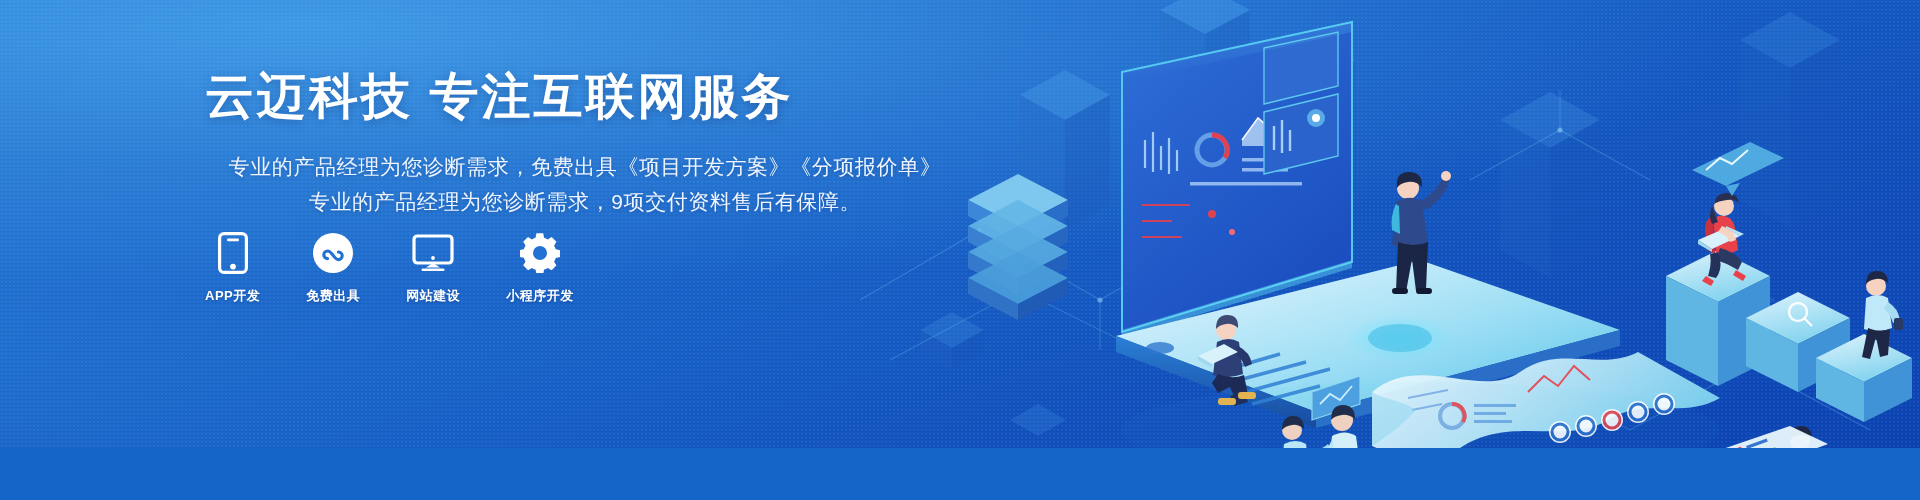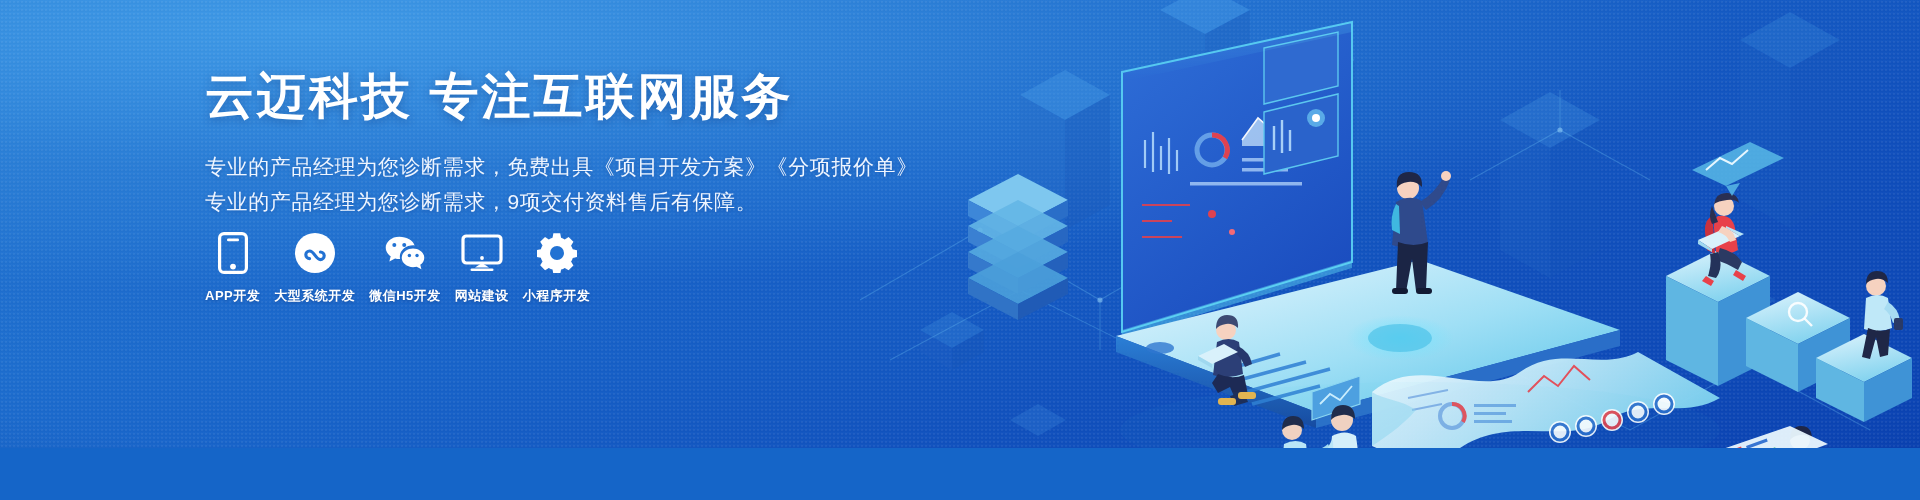--- a/index.html
+++ b/index.html
@@ -58,29 +58,29 @@
   }
   #sub {
     margin-top:25px;
     color:#eef5ff;
     font-size:21px;
     line-height:35px;
     letter-spacing:0.6px;
     white-space:nowrap;
     text-shadow:0 1px 4px rgba(0,28,90,0.25);
   }
-  .sub-line { display:block; }
+  .sub-line { display:block;text-align:center; }
 
   
   #services {
     position:absolute;
     left:205px; top:232px;
     display:flex;
     align-items:flex-start;
-    gap:14px;
+    gap:46px;
     z-index:30;
   }
   .service {
     display:flex; flex-direction:column; align-items:center;
     width:auto; min-width:42px;
     cursor:pointer;
   }
   .svc-icon {
     height:42px; width:42px;
     display:flex; align-items:center; justify-content:center;
@@ -500,36 +500,23 @@
       <span class="svc-label">APP开发</span>
     </div>
 
     <div class="service">
       <span class="svc-icon">
         <svg width="40" height="40" viewBox="0 0 40 40" fill="none">
           <circle cx="20" cy="20" r="20" fill="#ffffff"></circle>
           <path d="M14.6 25.6c-2.1 0-3.8-1.7-3.8-3.8s1.7-3.8 3.8-3.8c2.4 0 3.7 1.9 5.4 4.3 1.7 2.4 3 4.3 5.4 4.3 2.1 0 3.8-1.7 3.8-3.8s-1.7-3.8-3.8-3.8" stroke="#2272d3" stroke-width="3.1" stroke-linecap="round"></path>
         </svg>
       </span>
-      <span class="svc-label">大型系统开发</span>
+      <span class="svc-label">免费出具</span>
     </div>
 
-    <div class="service">
-      <span class="svc-icon">
-        <svg width="44" height="38" viewBox="0 0 44 38" fill="none">
-          <path d="M16 2C8 2 1.8 7.2 1.8 13.6c0 3.6 2 6.8 5.2 8.9L5.6 28l6-3.2c1.4.4 2.9.6 4.4.6h.9c-.2-.8-.3-1.7-.3-2.5 0-6.6 6.3-11.9 14.1-11.9.5 0 .9 0 1.4.1C30.6 6.1 24 2 16 2z" fill="#ffffff"></path>
-          <circle cx="10.8" cy="10.6" r="2.1" fill="#2272d3"></circle>
-          <circle cx="21.2" cy="10.6" r="2.1" fill="#2272d3"></circle>
-          <path d="M42.2 24c0-5.4-5.3-9.8-11.8-9.8S18.6 18.6 18.6 24s5.3 9.8 11.8 9.8c1.3 0 2.6-.2 3.8-.5l5 2.7-1.2-4.6c2.6-1.8 4.2-4.4 4.2-7.4z" fill="#ffffff"></path>
-          <circle cx="26.6" cy="21.6" r="1.8" fill="#2272d3"></circle>
-          <circle cx="34.6" cy="21.6" r="1.8" fill="#2272d3"></circle>
-        </svg>
-      </span>
-      <span class="svc-label">微信H5开发</span>
-    </div>
 
     <div class="service">
       <span class="svc-icon">
         <svg width="42" height="38" viewBox="0 0 42 38" fill="none">
           <rect x="2" y="2" width="38" height="27" rx="3.4" stroke="#ffffff" stroke-width="3.2"></rect>
           <circle cx="21" cy="24" r="1.9" fill="#ffffff"></circle>
           <path d="M14 33.4h14L21 29z" fill="#ffffff"></path>
           <rect x="9.5" y="34.4" width="23" height="2.6" rx="1.3" fill="#ffffff"></rect>
         </svg>
       </span>

